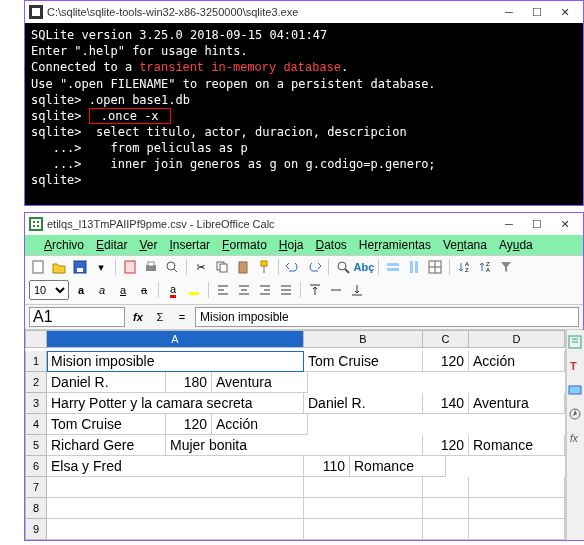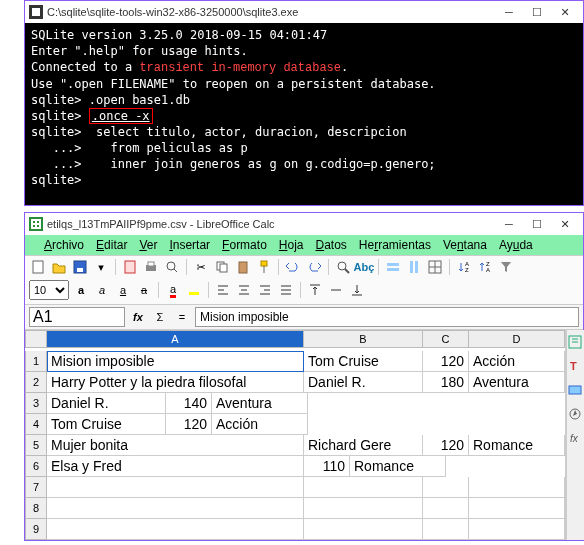--- a/index.html
+++ b/index.html
@@ -5,21 +5,21 @@
 * { margin:0; padding:0; box-sizing:border-box; }
 body { width:584px; height:545px; font-family:"Segoe UI",Arial,sans-serif; font-size:11px; background:#fff; overflow:hidden; }
 .win { border:1px solid #8b5cf6; position:relative;margin-left:24px; }
 .titlebar { display:flex; align-items:center; height:22px; background:#fff; padding:0 4px; }
 .ti { width:14px; height:14px; margin-right:4px; }
 .title { flex:1; font-size:11px; color:#333; }
 .winbtn { width:28px; height:20px; display:flex; align-items:center; justify-content:center; color:#333; }
 .winbtn.close { color:#333; }
 .term { background:#000; color:#fff; font-family:Consolas,monospace; font-size:12px; padding:4px 6px; line-height:16px; height:182px; overflow:hidden; white-space:pre; }
 .term .redtxt { color:#f44;font-family:Liberation Mono, monospace; }
-.term .hl { border:1px solid #f00; padding:0 2px; display:inline-block; line-height:14px;text-decoration:underline; }
+.term .hl { border:1px solid #f00; padding:0 11px; display:inline-block; line-height:14px; }
 .calcwin { margin-top:6px; }
 .menubar { display:flex; gap:12px; padding:3px 19px; background:#86efac; border-bottom:1px solid #ccc; }
 .menubar span { font-size:12px; }
 .menubar span u { text-decoration:underline; }
 .tbrow { display:flex; align-items:center; gap:3px; padding:2px 4px; background:#fafafa; }
 .tbrow.r2 { border-bottom:1px solid #ccc; padding-bottom:4px; }
 .ico { width:18px; height:18px; display:flex; align-items:center; justify-content:center; font-size:11px; }
 .sep { width:1px; height:16px; background:#ccc; margin:0 2px; }
 .fontsel { height:20px; font-size:11px; }
 .fname { width:108px; }
@@ -316,41 +316,41 @@
       <div id="gridrows">
           <div class="row">
             <div class="rh">1</div>
             <div class="cell colA a1">Mision imposible</div>
             <div class="cell colB">Tom Cruise</div>
             <div class="cell colC num">120</div>
             <div class="cell colD">Acción</div>
           </div>
           <div class="row">
             <div class="rh">2</div>
-            <div class="cell colA">Harry Potter y la piedra filosofal</div>
             <div class="cell colB">Daniel R.</div>
             <div class="cell colC num">180</div>
             <div class="cell colD">Aventura</div>
           </div>
           <div class="row">
             <div class="rh">3</div>
+            <div class="cell colA">Harry Potter y la camara secreta</div>
             <div class="cell colB">Daniel R.</div>
             <div class="cell colC num">140</div>
             <div class="cell colD">Aventura</div>
           </div>
           <div class="row">
             <div class="rh">4</div>
             <div class="cell colB">Tom Cruise</div>
             <div class="cell colC num">120</div>
             <div class="cell colD">Acción</div>
           </div>
           <div class="row">
             <div class="rh">5</div>
+            <div class="cell colB">Richard Gere</div>
             <div class="cell colA">Mujer bonita</div>
-            <div class="cell colB">Richard Gere</div>
             <div class="cell colC num">120</div>
             <div class="cell colD">Romance</div>
           </div>
           <div class="row">
             <div class="rh">6</div>
             <div class="cell colA">Elsa y Fred</div>
             <div class="cell colC num">110</div>
             <div class="cell colD">Romance</div>
           </div>
           <div class="row">

